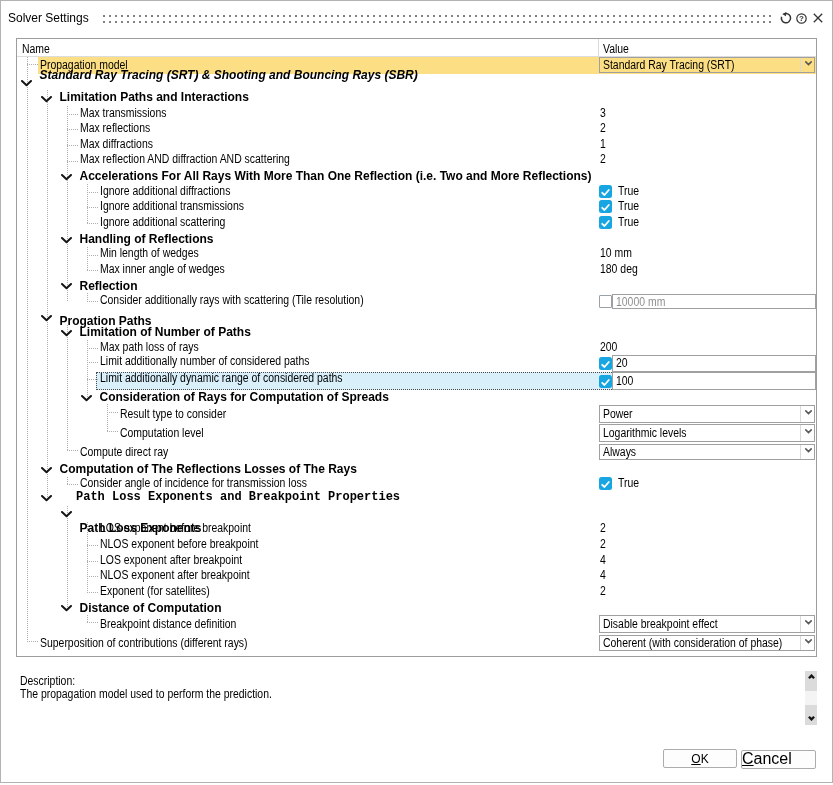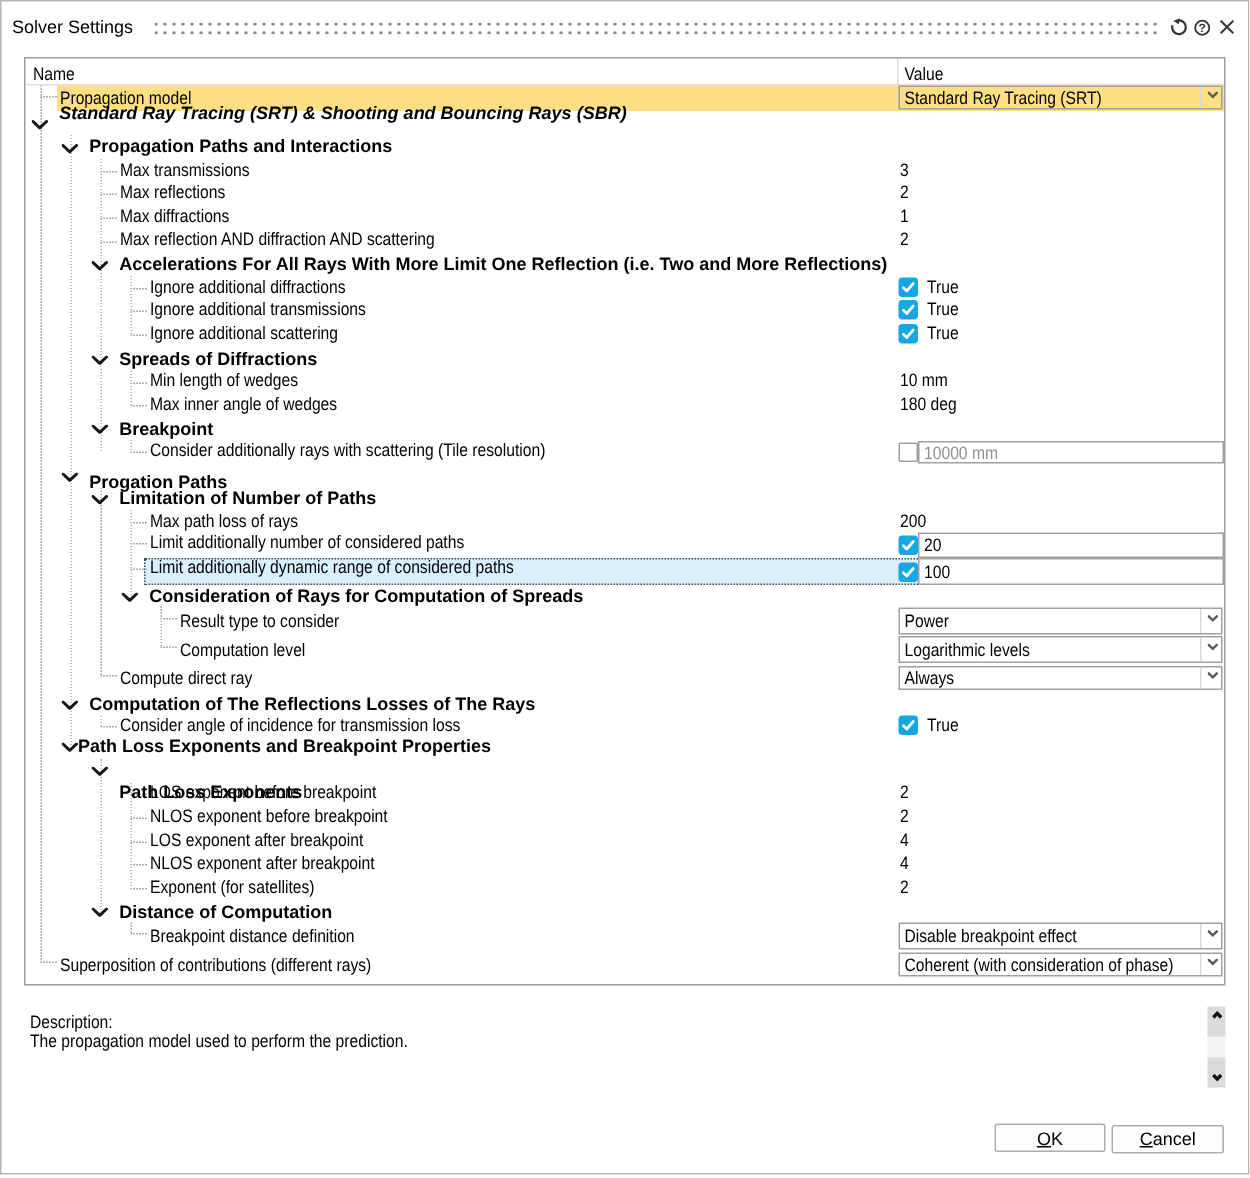--- a/index.html
+++ b/index.html
@@ -82,60 +82,60 @@
 <div class="abs combo" style="left:599px;top:57.1px;width:216px;height:16.3px;background:#fcdf84;"></div>
 <div class="abs t" style="left:603px;top:58.2px;line-height:14px;">Standard Ray Tracing (SRT)</div>
 <div class="abs" style="left:800px;top:58.1px;width:1px;height:14.3px;background:#d9d9d9;"></div>
 <svg class="abs" style="left:804.8px;top:61.0px" width="7" height="5" viewBox="0 0 7 5">
     <path d="M0.8 0.9 L3.5 3.6 L6.2 0.9" fill="none" stroke="#5a5a5a" stroke-width="1.6" stroke-linecap="round"></path>
   </svg>
 <div class="abs b" style="left:39.5px;top:68px;line-height:14px;font-style:italic;">Standard Ray Tracing (SRT) &amp; Shooting and Bouncing Rays (SBR)</div>
 <svg class="abs" style="left:21.2px;top:79.5px" width="11" height="7" viewBox="0 0 11 7">
     <path d="M1 1 L5.5 5.2 L10 1" fill="none" stroke="#151515" stroke-width="2" stroke-linecap="round" stroke-linejoin="round"></path>
   </svg>
-<div class="abs b" style="left:59.5px;top:90.4px;line-height:14px;">Propagation Paths and Interactions</div>
+<div class="abs b" style="left:59.5px;top:90.4px;line-height:14px;">Limitation Paths and Interactions</div>
 <svg class="abs" style="left:41.2px;top:95.7px" width="11" height="7" viewBox="0 0 11 7">
     <path d="M1 1 L5.5 5.2 L10 1" fill="none" stroke="#151515" stroke-width="2" stroke-linecap="round" stroke-linejoin="round"></path>
   </svg>
 <div class="abs t" style="left:79.5px;top:105.7px;line-height:14px;">Max transmissions</div>
 <div class="abs t" style="left:600px;top:105.7px;line-height:14px;">3</div>
 <div class="abs t" style="left:79.5px;top:121.2px;line-height:14px;">Max reflections</div>
 <div class="abs t" style="left:600px;top:121.2px;line-height:14px;">2</div>
 <div class="abs t" style="left:79.5px;top:136.8px;line-height:14px;">Max diffractions</div>
 <div class="abs t" style="left:600px;top:136.8px;line-height:14px;">1</div>
 <div class="abs t" style="left:79.5px;top:152.4px;line-height:14px;">Max reflection AND diffraction AND scattering</div>
 <div class="abs t" style="left:600px;top:152.4px;line-height:14px;">2</div>
-<div class="abs b" style="left:79.5px;top:169.0px;line-height:14px;">Accelerations For All Rays With More Limit One Reflection (i.e. Two and More Reflections)</div>
+<div class="abs b" style="left:79.5px;top:169.0px;line-height:14px;">Accelerations For All Rays With More Than One Reflection (i.e. Two and More Reflections)</div>
 <svg class="abs" style="left:61.2px;top:174.0px" width="11" height="7" viewBox="0 0 11 7">
     <path d="M1 1 L5.5 5.2 L10 1" fill="none" stroke="#151515" stroke-width="2" stroke-linecap="round" stroke-linejoin="round"></path>
   </svg>
 <div class="abs t" style="left:99.5px;top:183.7px;line-height:14px;">Ignore additional diffractions</div>
 <div class="abs ck" style="left:599px;top:184.7px;"><svg width="13" height="13" viewBox="0 0 13 13">
       <path d="M3.2 6.8 L5.5 9 L9.8 4" fill="none" stroke="#fff" stroke-width="1.8" stroke-linecap="round" stroke-linejoin="round"></path>
     </svg></div>
 <div class="abs t" style="left:617.5px;top:183.7px;line-height:14px;">True</div>
 <div class="abs t" style="left:99.5px;top:199.3px;line-height:14px;">Ignore additional transmissions</div>
 <div class="abs ck" style="left:599px;top:200.4px;"><svg width="13" height="13" viewBox="0 0 13 13">
       <path d="M3.2 6.8 L5.5 9 L9.8 4" fill="none" stroke="#fff" stroke-width="1.8" stroke-linecap="round" stroke-linejoin="round"></path>
     </svg></div>
 <div class="abs t" style="left:617.5px;top:199.3px;line-height:14px;">True</div>
 <div class="abs t" style="left:99.5px;top:215.1px;line-height:14px;">Ignore additional scattering</div>
 <div class="abs ck" style="left:599px;top:216.1px;"><svg width="13" height="13" viewBox="0 0 13 13">
       <path d="M3.2 6.8 L5.5 9 L9.8 4" fill="none" stroke="#fff" stroke-width="1.8" stroke-linecap="round" stroke-linejoin="round"></path>
     </svg></div>
 <div class="abs t" style="left:617.5px;top:215.1px;line-height:14px;">True</div>
-<div class="abs b" style="left:79.5px;top:231.7px;line-height:14px;">Spreads of Diffractions</div>
+<div class="abs b" style="left:79.5px;top:231.7px;line-height:14px;">Handling of Reflections</div>
 <svg class="abs" style="left:61.2px;top:236.8px" width="11" height="7" viewBox="0 0 11 7">
     <path d="M1 1 L5.5 5.2 L10 1" fill="none" stroke="#151515" stroke-width="2" stroke-linecap="round" stroke-linejoin="round"></path>
   </svg>
 <div class="abs t" style="left:99.5px;top:246.4px;line-height:14px;">Min length of wedges</div>
 <div class="abs t" style="left:600px;top:246.4px;line-height:14px;">10 mm</div>
 <div class="abs t" style="left:99.5px;top:262.1px;line-height:14px;">Max inner angle of wedges</div>
 <div class="abs t" style="left:600px;top:262.1px;line-height:14px;">180 deg</div>
-<div class="abs b" style="left:79.5px;top:278.7px;line-height:14px;">Breakpoint</div>
+<div class="abs b" style="left:79.5px;top:278.7px;line-height:14px;">Reflection</div>
 <svg class="abs" style="left:61.2px;top:283.3px" width="11" height="7" viewBox="0 0 11 7">
     <path d="M1 1 L5.5 5.2 L10 1" fill="none" stroke="#151515" stroke-width="2" stroke-linecap="round" stroke-linejoin="round"></path>
   </svg>
 <div class="abs t" style="left:99.5px;top:292.6px;line-height:14px;">Consider additionally rays with scattering (Tile resolution)</div>
 <div class="abs" style="left:599px;top:295.1px;width:13px;height:13px;box-sizing:border-box;border:1px solid #98a0a8;background:#fff;border-radius:1px;"></div>
 <div class="abs tbox" style="left:612px;top:293.6px;width:204px;height:15.9px;"></div>
 <div class="abs t" style="left:616px;top:294.6px;line-height:14px;color:#909090;">10000 mm</div>
 <div class="abs b" style="left:59.5px;top:314px;line-height:14px;">Progation Paths</div>
 <svg class="abs" style="left:41.2px;top:314.8px" width="11" height="7" viewBox="0 0 11 7">
     <path d="M1 1 L5.5 5.2 L10 1" fill="none" stroke="#151515" stroke-width="2" stroke-linecap="round" stroke-linejoin="round"></path>
@@ -185,21 +185,21 @@
   </svg>
 <div class="abs b" style="left:59.5px;top:461.6px;line-height:14px;">Computation of The Reflections Losses of The Rays</div>
 <svg class="abs" style="left:41.2px;top:466.6px" width="11" height="7" viewBox="0 0 11 7">
     <path d="M1 1 L5.5 5.2 L10 1" fill="none" stroke="#151515" stroke-width="2" stroke-linecap="round" stroke-linejoin="round"></path>
   </svg>
 <div class="abs t" style="left:79.5px;top:476.2px;line-height:14px;">Consider angle of incidence for transmission loss</div>
 <div class="abs ck" style="left:599px;top:477.3px;"><svg width="13" height="13" viewBox="0 0 13 13">
       <path d="M3.2 6.8 L5.5 9 L9.8 4" fill="none" stroke="#fff" stroke-width="1.8" stroke-linecap="round" stroke-linejoin="round"></path>
     </svg></div>
 <div class="abs t" style="left:617.5px;top:476.2px;line-height:14px;">True</div>
-<div class="abs b" style="left:52px;top:490.3px;line-height:14px;">Path Loss Exponents and Breakpoint Properties</div>
+<div class="abs b" style="left:76px;top:490.3px;line-height:14px;font-family:Liberation Mono, monospace;">Path Loss Exponents and Breakpoint Properties</div>
 <svg class="abs" style="left:41.2px;top:495.2px" width="11" height="7" viewBox="0 0 11 7">
     <path d="M1 1 L5.5 5.2 L10 1" fill="none" stroke="#151515" stroke-width="2" stroke-linecap="round" stroke-linejoin="round"></path>
   </svg>
 <div class="abs b" style="left:79.5px;top:521px;line-height:14px;">Path Loss Exponents</div>
 <svg class="abs" style="left:61.2px;top:511.1px" width="11" height="7" viewBox="0 0 11 7">
     <path d="M1 1 L5.5 5.2 L10 1" fill="none" stroke="#151515" stroke-width="2" stroke-linecap="round" stroke-linejoin="round"></path>
   </svg>
 <div class="abs t" style="left:99.5px;top:521.1px;line-height:14px;">LOS exponent before breakpoint</div>
 <div class="abs t" style="left:600px;top:521.1px;line-height:14px;">2</div>
 <div class="abs t" style="left:99.5px;top:536.9px;line-height:14px;">NLOS exponent before breakpoint</div>
@@ -234,14 +234,14 @@
 <div class="abs" style="left:805px;top:704.5px;width:12px;height:20px;background:#dbdbdb;"></div>
 <svg class="abs" style="left:807.6px;top:674px" width="7" height="6" viewBox="0 0 7 6">
     <path d="M0.9 4.3 L3.5 1.6 L6.1 4.3" fill="none" stroke="#141414" stroke-width="2.3"></path>
   </svg>
 <svg class="abs" style="left:807.6px;top:715.2px" width="7" height="6" viewBox="0 0 7 6">
     <path d="M0.9 1.7 L3.5 4.4 L6.1 1.7" fill="none" stroke="#141414" stroke-width="2.3"></path>
   </svg>
 <div class="abs" style="left:663px;top:749px;width:74px;height:19px;border:1px solid #acacac;border-radius:2px;box-sizing:border-box;background:#fdfdfd;font-size:12px;display:flex;align-items:center;justify-content:center;">
     <span><u>O</u>K</span>
   </div>
-<div class="abs" style="left:741px;top:749.5px;width:75px;height:19px;border:1px solid #acacac;border-radius:2px;box-sizing:border-box;background:#fdfdfd;font-size:12px;display:flex;align-items:center;justify-content:center;">
+<div class="abs" style="left:741px;top:749.5px;width:75px;height:19px;border:1px solid #acacac;border-radius:2px;box-sizing:border-box;background:#fdfdfd;font-size:16px;display:flex;align-items:center;">
     <span><u>C</u>ancel</span>
   </div>
 </body></html>

